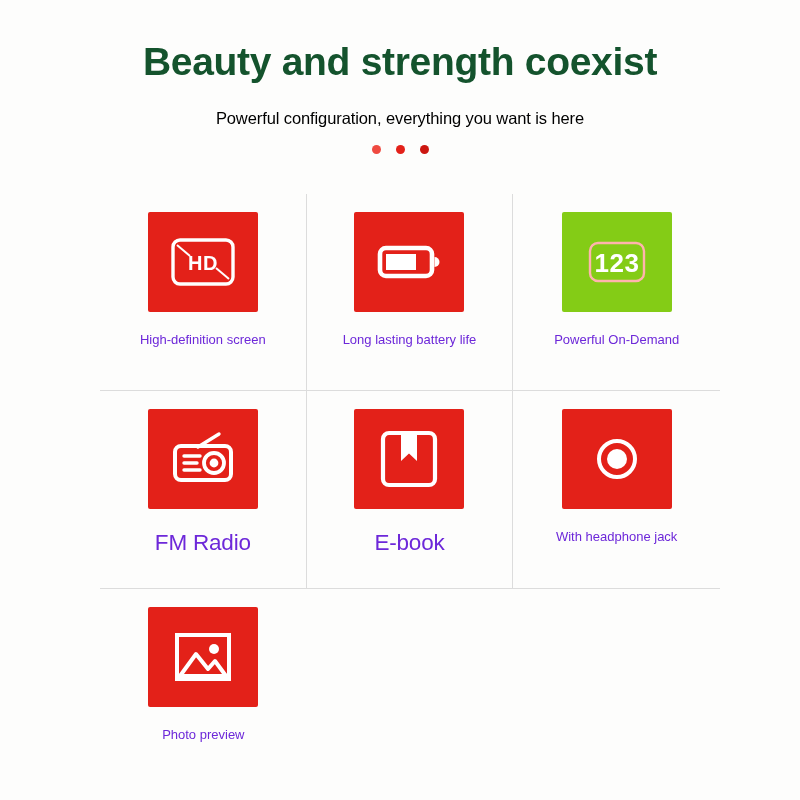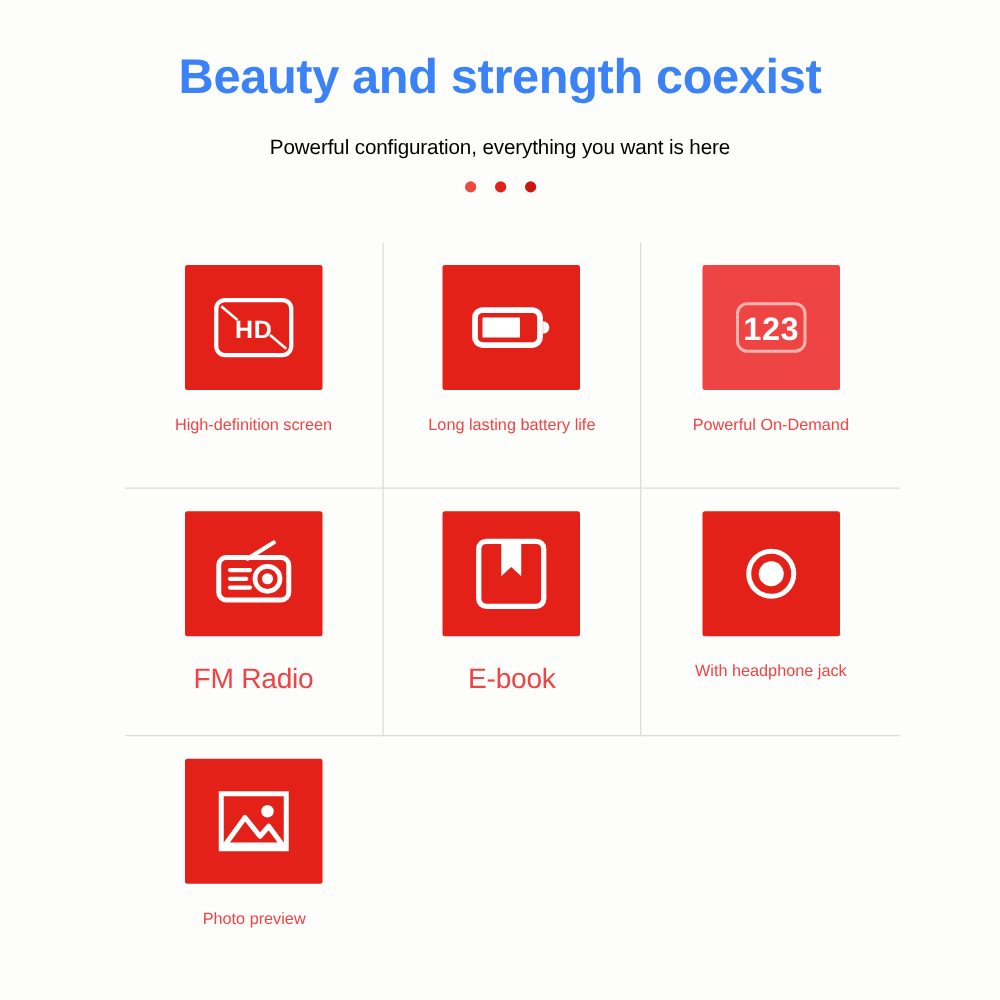--- a/index.html
+++ b/index.html
@@ -16,21 +16,21 @@
   }
 
   
   .header {
     text-align: center;
     padding-top: 42px;
   }
   .page-title {
     font-size: 39px;
     font-weight: bold;
-    color: #3b82f6;
+    color: #14532d;
     letter-spacing: -0.3px;
     line-height: 1.05;
     margin: 0;
   }
   .page-subtitle {
     font-size: 16.5px;
     color: #000000;
     margin: 0;
     padding-top: 26px;
     letter-spacing: -0.1px;
@@ -84,21 +84,21 @@
     display: flex;
     align-items: center;
     justify-content: center;
     flex: none;
   }
   .tile svg { display: block; }
 
   .caption {
     margin-top: 19px;
     text-align: center;
-    color: #ef4444;
+    color: #6d28d9;
     line-height: 1.32;
     max-width: 160px;
   }
   .caption.small { font-size: 13px; }
   .caption.large { font-size: 22.5px; letter-spacing: -0.2px; }
 </style>
 </head>
 <body>
 
 <div class="header">
@@ -134,21 +134,21 @@
           <rect x="7" y="14" width="52" height="28" rx="6" ry="6" fill="none" stroke="#fff" stroke-width="4.6"></rect>
           <rect x="13" y="20" width="30" height="16" fill="#fff"></rect>
           <path d="M61.5,23 a5,5 0 0 1 0,10 z" fill="#fff"></path>
         </svg>
       </span>
     </div>
     <div class="caption small">Long lasting battery life</div>
   </div>
 
   <div class="cell col3 row1">
-    <div class="tile" style="background: #ef4444; align-items: center;">
+    <div class="tile" style="background: #84cc16; align-items: center;">
       <span>
         <svg width="72" height="56" viewBox="0 0 72 56">
           <rect x="9" y="9" width="54" height="38" rx="8" ry="8" fill="none" stroke="#ffb3ae" stroke-width="2.4"></rect>
           <text x="36" y="38" text-anchor="middle" fill="#fff" font-family="'Liberation Sans', sans-serif" font-size="26" font-weight="bold" letter-spacing="0.5">123</text>
         </svg>
       </span>
     </div>
     <div class="caption small">Powerful On-Demand</div>
   </div>
 

